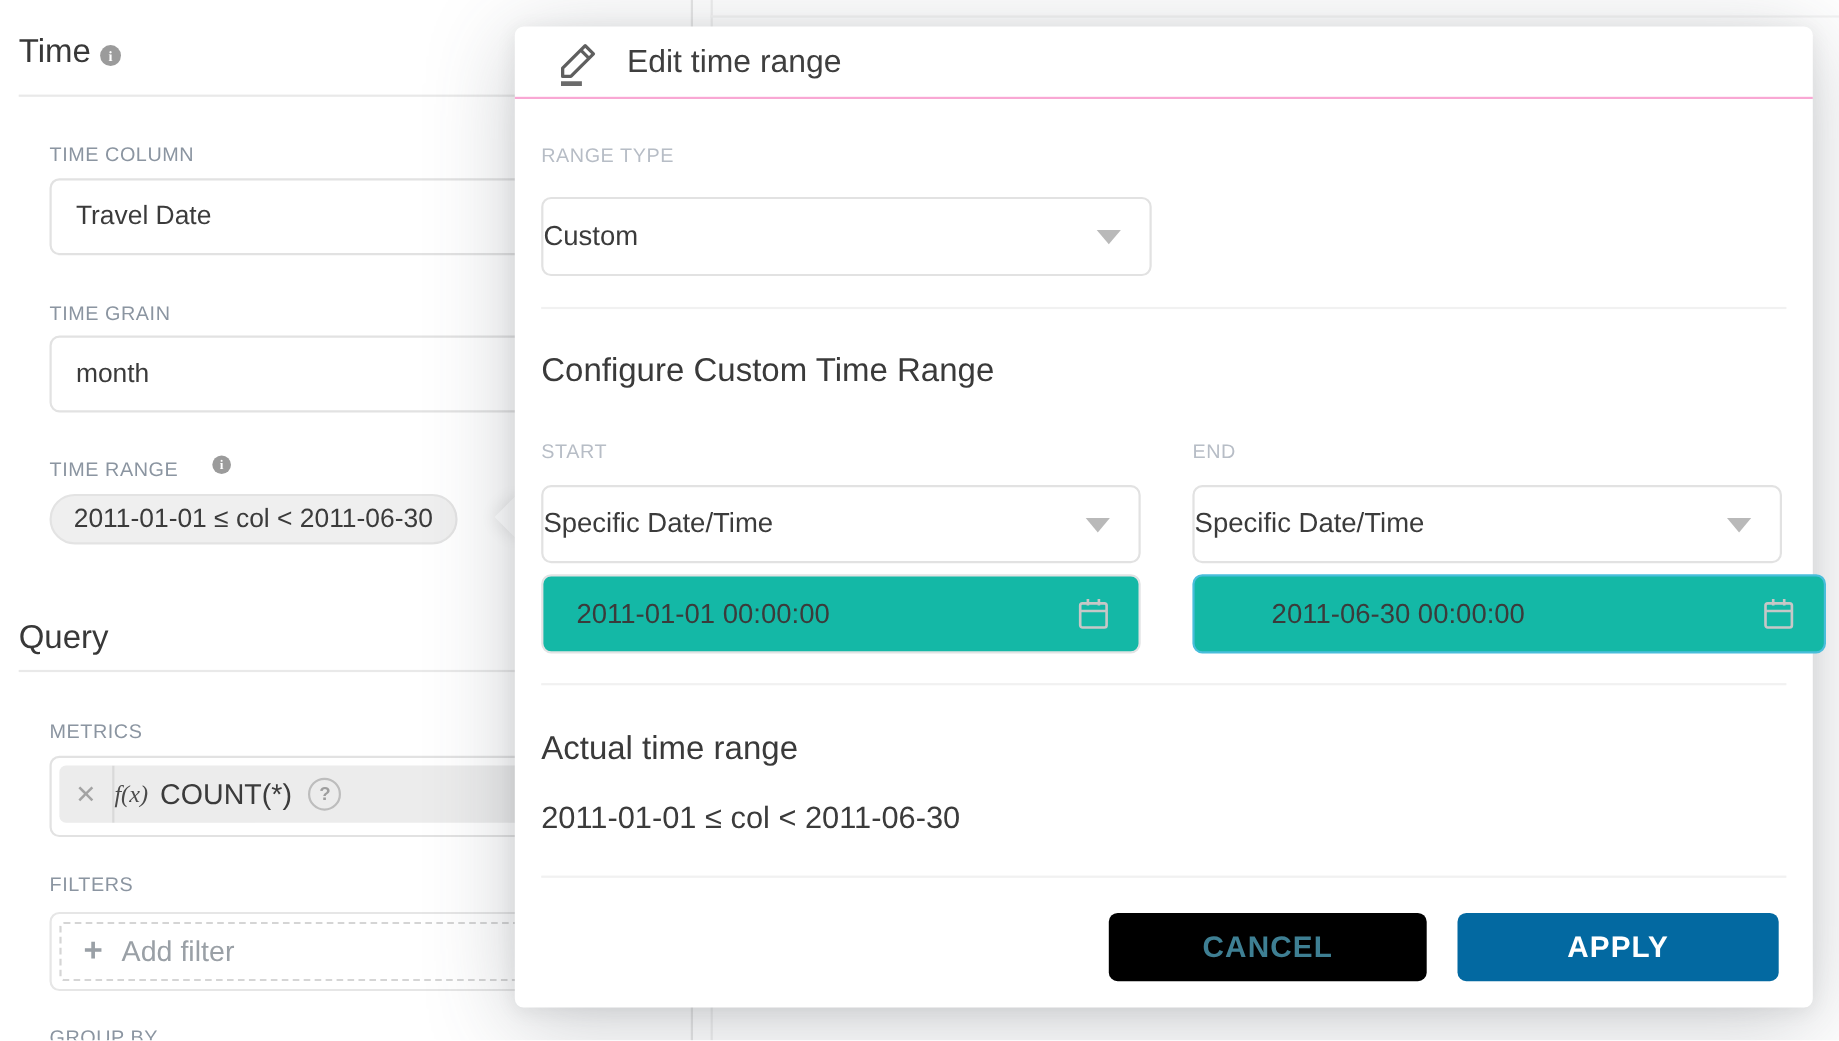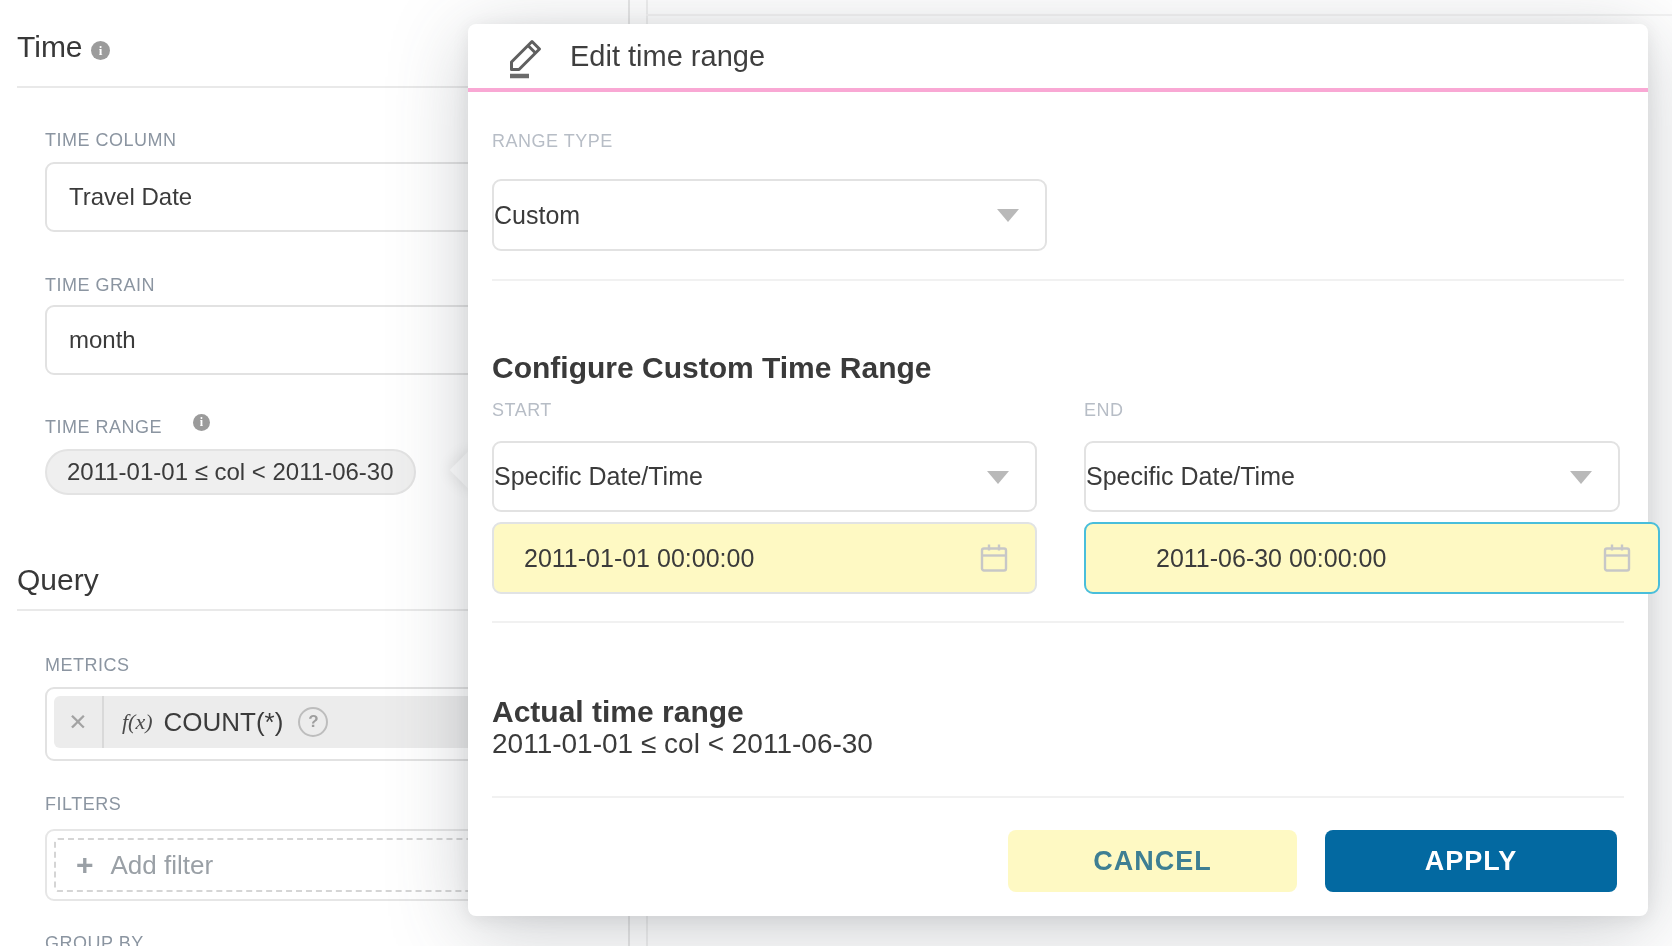--- a/index.html
+++ b/index.html
@@ -20,55 +20,55 @@
   .box .val{padding-left:22px;font-size:24px;color:#3b3b3b;}
   .pill{position:absolute;left:45px;top:449px;height:42px;border-radius:23px;background:#efefef;
     border:2px solid #e3e3e3;display:inline-flex;align-items:center;padding:0 20px;
     font-size:24px;color:#3b3b3b;white-space:nowrap;}
   .metrics-box{position:absolute;left:45px;top:687px;width:475px;height:70px;border:2px solid #e2e2e2;
     border-radius:9px;background:#fff;}
   .metric-chip{position:absolute;left:7px;top:7px;width:459px;height:52px;background:#ececec;
     border-radius:6px;display:flex;align-items:center;overflow:hidden;}
   .metric-x{width:48px;height:100%;display:flex;align-items:center;justify-content:center;
     border-right:2px solid #d9d9d9;color:#a3a3a3;font-size:23px;cursor:pointer;}
-  .metric-fx{margin-left:18px;font-family:"Liberation Serif",serif;font-style:italic;font-size:22px;color:#4a4a4a;}
+  .metric-fx{font-family:"Liberation Serif",serif;font-style:italic;font-size:22px;color:#4a4a4a;}
   .metric-name{margin-left:11px;font-size:26px;color:#3b3b3b;}
   .metric-help{margin-left:15px;width:26px;height:26px;border:2px solid #bdbdbd;border-radius:50%;
     color:#9e9e9e;font-size:17px;font-weight:bold;display:flex;align-items:center;justify-content:center;}
   .filters-box{position:absolute;left:45px;top:829px;width:475px;height:68px;border:2px solid #e6e6e6;border-radius:9px;background:#fff;}
   .filters-dashed{position:absolute;left:7px;top:7px;right:7px;bottom:7px;border:2px dashed #d5d5d5;
     border-radius:4px;display:flex;align-items:center;padding-left:20px;cursor:pointer;}
   .plus-glyph{font-size:30px;color:#9aa0a6;font-weight:bold;line-height:1;}
   .addfilter-label{margin-left:17px;font-size:26px;color:#9aa0a6;}
   
   .popover-arrow{position:absolute;left:455px;top:457px;width:26px;height:26px;background:#fff;
     transform:rotate(45deg);box-shadow:0 0 16px rgba(0,0,0,.12);z-index:5;}
   .modal{position:absolute;left:468px;top:24px;width:1180px;height:892px;background:#fff;border-radius:8px;
     box-shadow:0 14px 80px rgba(70,75,85,.28),0 3px 18px rgba(0,0,0,.07);z-index:6;}
-  .modal-header{position:absolute;left:0;top:0;right:0;height:64px;border-bottom:4px solid #f9a8d4;
+  .modal-header{position:absolute;left:0;top:0;right:0;height:64px;border-bottom:2px solid #f9a8d4;
     display:flex;align-items:center;padding-left:34px;}
   .modal-title{margin-left:22px;font-size:29px;font-weight:500;color:#3f3f3f;}
   .m-label{position:absolute;font-size:18px;letter-spacing:.5px;color:#b7bdc6;}
   .m-div{position:absolute;left:24px;width:1132px;height:2px;background:#f1f1f1;}
-  .m-heading{position:absolute;font-size:30px;font-weight:700;color:#3a3a3a;margin-top:31px;}
+  .m-heading{position:absolute;font-size:30px;font-weight:400;color:#3a3a3a;}
   .select{position:absolute;background:#fff;border:2px solid #e2e2e2;border-radius:9px;
     display:flex;align-items:center;cursor:pointer;}
   .select .sel-val{font-size:25px;color:#3b3b3b;}
   .caret{position:absolute;right:26px;top:50%;margin-top:-6px;width:0;height:0;
     border-left:11px solid transparent;border-right:11px solid transparent;border-top:13px solid #b9b9b9;}
-  .date-input{position:absolute;background:#fef9c3;border:2px solid #e1e3e4;border-radius:9px;
+  .date-input{position:absolute;background:#14b8a6;border:2px solid #e1e3e4;border-radius:9px;
     display:flex;align-items:center;cursor:text;}
   .date-input.focused{border-color:#49bedb;}
   .date-input .di-val{padding-left:30px;font-size:25px;color:#3b3b3b;}
   .cal-icon{position:absolute;right:26px;top:50%;margin-top:-16px;width:30px;height:32px;}
   .m-value{position:absolute;font-size:28px;color:#3b3b3b;}
   .btn{position:absolute;top:806px;height:62px;border:none;border-radius:8px;font-size:27px;font-weight:bold;
     letter-spacing:1px;display:flex;align-items:center;justify-content:center;cursor:pointer;
     font-family:"Liberation Sans",sans-serif;}
-  .btn-cancel{left:540px;width:289px;background:#fef9c3;color:#3e7f93;}
+  .btn-cancel{left:540px;width:289px;background:#000000;color:#3e7f93;}
   .btn-apply{left:857px;width:292px;background:#0369a1;color:#ffffff;}
 </style>
 </head>
 <body>
 
 <div class="viewport">
 
   <div class="vline1"></div>
   <div class="vline2"></div>
   <div class="top-line"></div>

